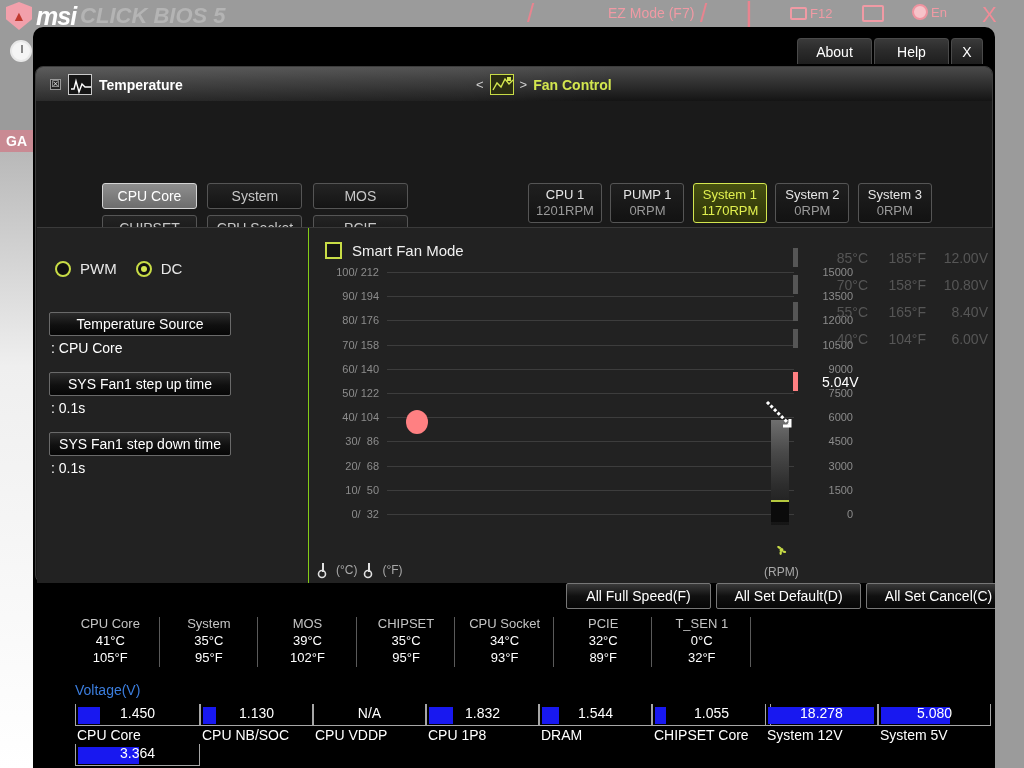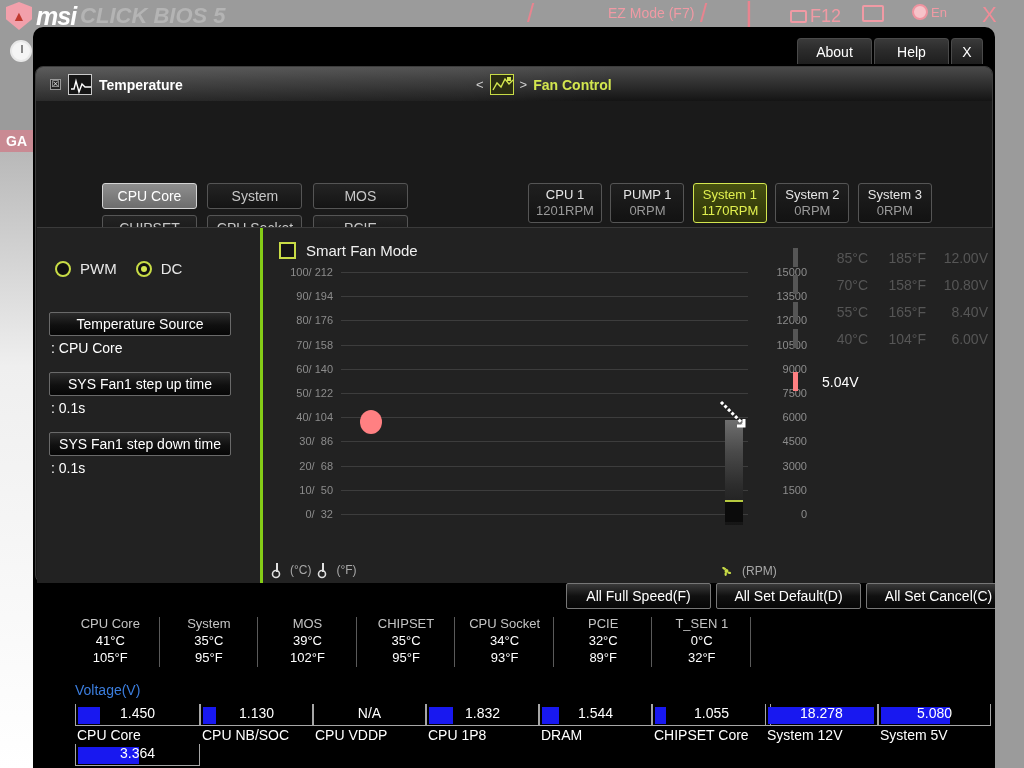--- a/index.html
+++ b/index.html
@@ -59,21 +59,21 @@
     padding-left: 6px; line-height: 22px;
     font-family: "Liberation Sans", sans-serif;
   }
   .bg-ezmode {
     position: absolute; left: 608px; top: 5px;
     color: #f09aa4; font-size: 14px;
   }
   .bg-slash { position:absolute; color:#e8848f; font-size: 26px; }
   .bg-icon-f12 {
     position: absolute; left: 790px; top: 6px;
-    color:#f09aa4; font-size:18px; display:flex; align-items:center; gap:3px;
+    color:#f09aa4; font-size:13px; display:flex; align-items:center; gap:3px;
   }
   .icon-box {
     width: 17px; height: 13px; border: 2px solid #f09aa4; border-radius:2px;
   }
   .bg-icon-shot { position:absolute; left: 862px; top: 5px; }
   .bg-icon-lang {
     position:absolute; left: 912px; top: 4px;
     color:#f09aa4; font-size:13px; display:flex; align-items:center; gap:3px;
   }
   .lang-dot { width:16px; height:16px; border-radius:50%; background:#f6c3c9; border:2px solid #ef94a0;}
@@ -181,22 +181,22 @@
 
   
   #content-area {
     position: absolute; left: 1px; top: 160px;
     width: 956px; height: 356px;
     background: #222222;
     border-top: 1px solid #3a3a3a;
     display: flex;
   }
   #left-col {
-    width: 226px; height: 100%;
-    border-right: 3px solid #84cc16;
+    width: 272px; height: 100%;
+    border-right: 1px solid #84cc16;
     position: relative;
   }
   .radio-row {
     position: absolute; left: 18px; top: 32px;
     display: flex; align-items: center; gap: 9px;
   }
   .radio {
     width: 16px; height: 16px; border-radius: 50%;
     border: 2px solid #c8dc46; background: #111;
     position: relative;
@@ -258,21 +258,21 @@
   .cursor-arrow { position: absolute; }
 
   .legend {
     position: absolute; left: 8px; bottom: 4px;
     display: flex; align-items: center; gap: 6px;
     color: #a8a8a8; font-size: 12px;
   }
   .legend-right {
     position: absolute; left: 455px; bottom: 4px;
     display: flex; align-items: center; gap: 7px;
-    color: #a8a8a8; font-size: 12px;
+    color: #a8a8a8; font-size: 12px; flex-direction: column;
   }
 
   
   #readout-col {
     width: 200px; position: relative; padding-top: 16px;
   }
   .ro-row {
     display: flex; align-items: center; height: 27px;
     font-size: 14px; color: #565656;
   }

